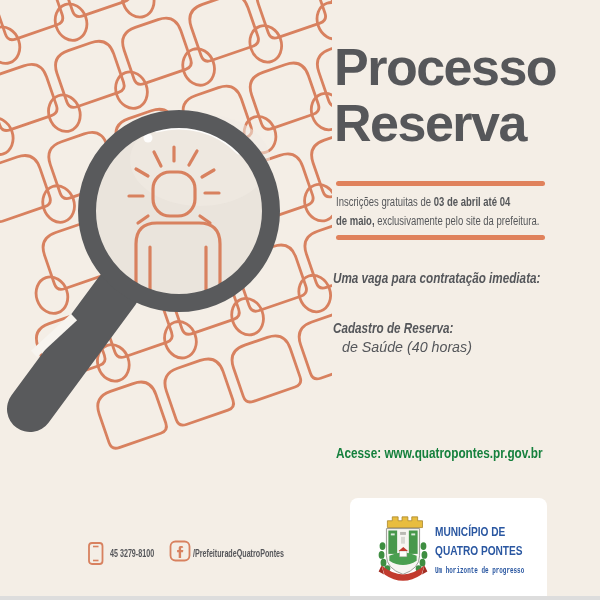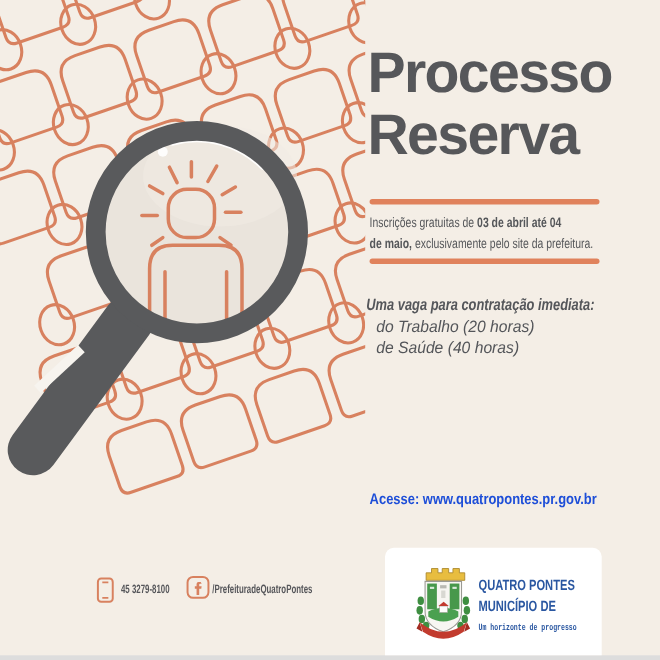--- a/index.html
+++ b/index.html
@@ -25,34 +25,34 @@
 
   .intro{position:absolute;left:336px;top:193px;font-size:12.5px;line-height:19px;color:#55575a;}
   .intro b{font-weight:700;}
 
   .jobs{position:absolute;left:333px;top:268px;font-size:15px;line-height:19.5px;font-style:italic;}
   .jhead{font-weight:700;}
   .jhead.gap{margin-top:30px;}
   .jline{font-weight:500;}
   .jline.indent{padding-left:9px;}
 
-  .cta{position:absolute;left:336px;top:445px;font-size:14px;font-weight:700;color:#1d4ed8;}
+  .cta{position:absolute;left:336px;top:445px;font-size:14px;font-weight:700;color:#15803d;}
 
   
   .sx95,.sx84,.sx78,.sx76,.sx75,.sx70,.sx65{display:inline-block;white-space:nowrap;transform-origin:0 50%;}
   .sx95{transform:scaleX(.95);}
   .sx84{transform:scaleX(.84);}
   .sx78{transform:scaleX(.78);}
   .sx76{transform:scaleX(.76);}
   .sx75{transform:scaleX(.75);}
   .sx70{transform:scaleX(.70);}
   .sx65{transform:scaleX(.65);}
 
   
-  .contact{position:absolute;left:87px;top:523px;width:240px;height:28px;}
+  .contact{position:absolute;left:87px;top:540px;width:240px;height:28px;}
   .contact svg{position:absolute;top:0;}
   .picon{left:0;}
   .ficon{left:82px;top:2px;}
   .ctext{position:absolute;font-size:11px;font-weight:700;color:#55565a;top:7px;}
   .cphone{left:23px;}
   .cfb{left:106px;}
 
   
   .logobox{position:absolute;left:350px;top:498px;width:197px;height:102px;background:#ffffff;border-radius:8px 8px 0 0;}
   .crest{position:absolute;left:26px;top:13px;width:54px;height:78px;}
@@ -167,21 +167,21 @@
 
   <div class="intro">
     <div><span class="sx76"><span>Inscrições gratuitas de </span><b>03 de abril até 04</b></span></div>
     <div><span class="sx76"><b>de maio,</b><span> exclusivamente pelo site da prefeitura.</span></span></div>
   </div>
 
   <div class="divider d2"></div>
 
   <div class="jobs">
     <div class="jhead"><span class="sx78">Uma vaga para contratação imediata:</span></div>
-    <div class="jline indent"><span class="sx95">do Trabalho (20 horas)</span></div>
+    <div class="jhead gap"><span class="sx78">Cadastro de Reserva:</span></div>
     <div class="jline indent"><span class="sx95">de Saúde (40 horas)</span></div>
   </div>
 
   <div class="cta"><span class="sx84">Acesse: www.quatropontes.pr.gov.br</span></div>
 
   <div class="contact">
     <svg class="picon" width="18" height="27" viewBox="0 0 18 27">
       <rect x="2" y="3" width="13.5" height="21" rx="3" fill="none" stroke="#d8815f" stroke-width="1.8"></rect>
       <line x1="6" y1="6.5" x2="11.5" y2="6.5" stroke="#d8815f" stroke-width="1.6"></line>
       <line x1="6" y1="20.5" x2="11.5" y2="20.5" stroke="#d8815f" stroke-width="1.6"></line>
@@ -219,19 +219,19 @@
       <rect x="24" y="26.5" width="4" height="7" fill="#d8d8d2"></rect>
 
       <path d="M12,46 q14,-7 28,0 v5 q-14,9 -28,0 Z" fill="#4aa050"></path>
       <rect x="22.5" y="41" width="7.5" height="6" fill="#fdfdfb" stroke="#999990" stroke-width="0.5"></rect>
       <path d="M21.5,41 l4.8,-4 4.8,4 Z" fill="#c23b2e"></path>
 
       <path d="M4,56 q22,18 44,0 l-3,9 q-19,13 -38,0 Z" fill="#c23b2e"></path>
       <path d="M4,56 l-3,6 5.5,3 Z M48,56 l3,6 -5.5,3 Z" fill="#a32d23"></path>
     </svg>
     <div class="logotext">
+      <div class="lname"><span class="sx75">MUNICÍPIO DE</span></div>
       <div class="lname"><span class="sx75">QUATRO PONTES</span></div>
-      <div class="lname"><span class="sx75">MUNICÍPIO DE</span></div>
       <div class="ltag"><span class="sx70">Um horizonte de progresso</span></div>
     </div>
   </div>
 
 </div>
 
 </body></html>

